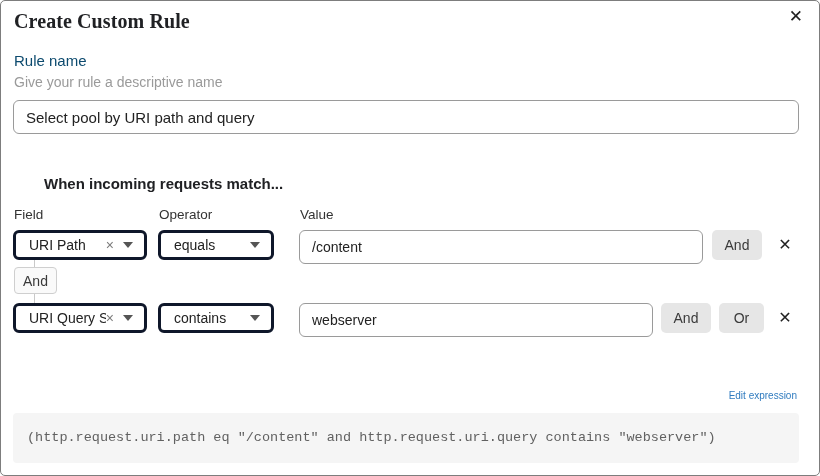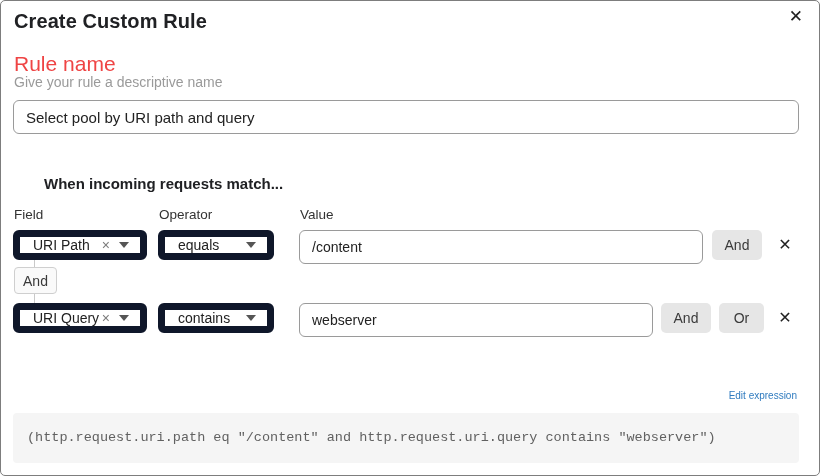--- a/index.html
+++ b/index.html
@@ -16,28 +16,29 @@
     border: 1px solid #7d7d7d;
     border-radius: 5px;
     overflow: hidden;
   }
   .abs { position: absolute; }
 
   .title {
     left: 13px; top: 9px;
     font-size: 20px; font-weight: 700; color: #202124;
     letter-spacing: .1px;
+    font-family: Liberation Serif, serif;
   }
   .close-x {
     top: 6px; right: 16px;
     font-size: 17px; font-weight: 700; color: #222;
     cursor: pointer; line-height: 20px;
   }
 
-  .rule-name-label { left: 13px; top: 51px; font-size: 21px; color: #ef4444; }
+  .rule-name-label { left: 13px; top: 51px; font-size: 15px; color: #0c4a6e; }
   .rule-name-helper { left: 13px; top: 73px; font-size: 14px; color: #9a9a9a; }
 
   .text-input {
     border: 1px solid #9a9a9a;
     border-radius: 6px;
     background: #fff;
     font-family: "Liberation Sans", sans-serif;
     font-size: 15px;
     color: #222;
     padding: 16px 12px;
@@ -46,21 +47,21 @@
   .name-input { left: 12px; top: 99px; width: 786px; height: 31px; }
 
   .match-heading { left: 13px; top: 174px; font-size: 15px; font-weight: 700; color: #202124; margin-left: 30px; }
 
   .col-label { top: 206px; font-size: 13.5px; color: #333; }
   .col-field { left: 13px; }
   .col-operator { left: 158px; }
   .col-value { left: 299px; }
 
   .select-box {
-    border: 7px solid #0f172a;
+    border: 3px solid #0f172a;
     border-radius: 6px;
     background: #fff;
     height: 30px;
     display: flex;
     align-items: center;
     cursor: pointer;
   }
   .select-box .sel-text {
     font-size: 14px; color: #222; padding-left: 13px;
     white-space: nowrap; overflow: hidden;

